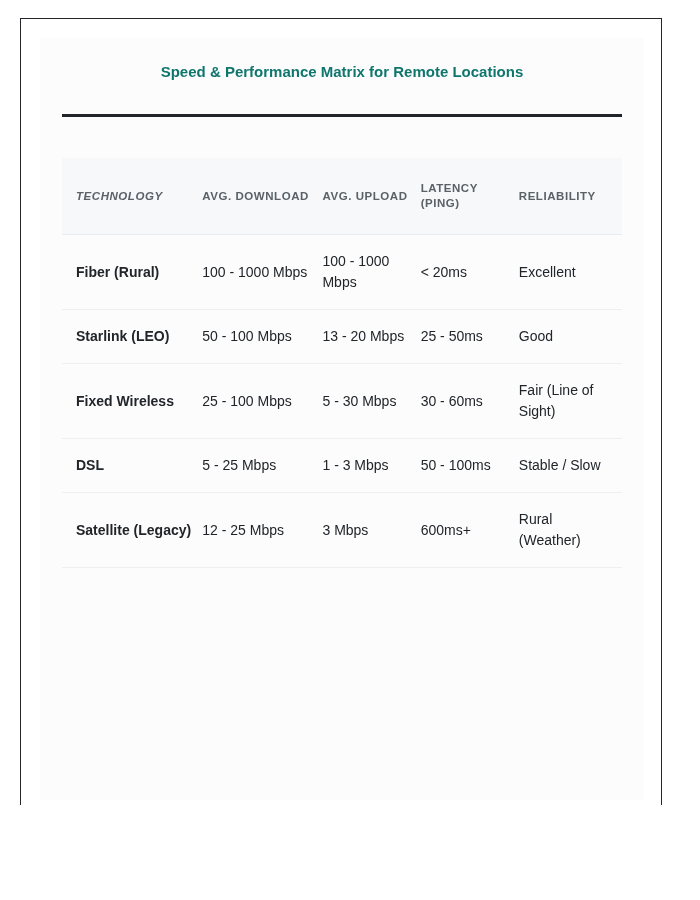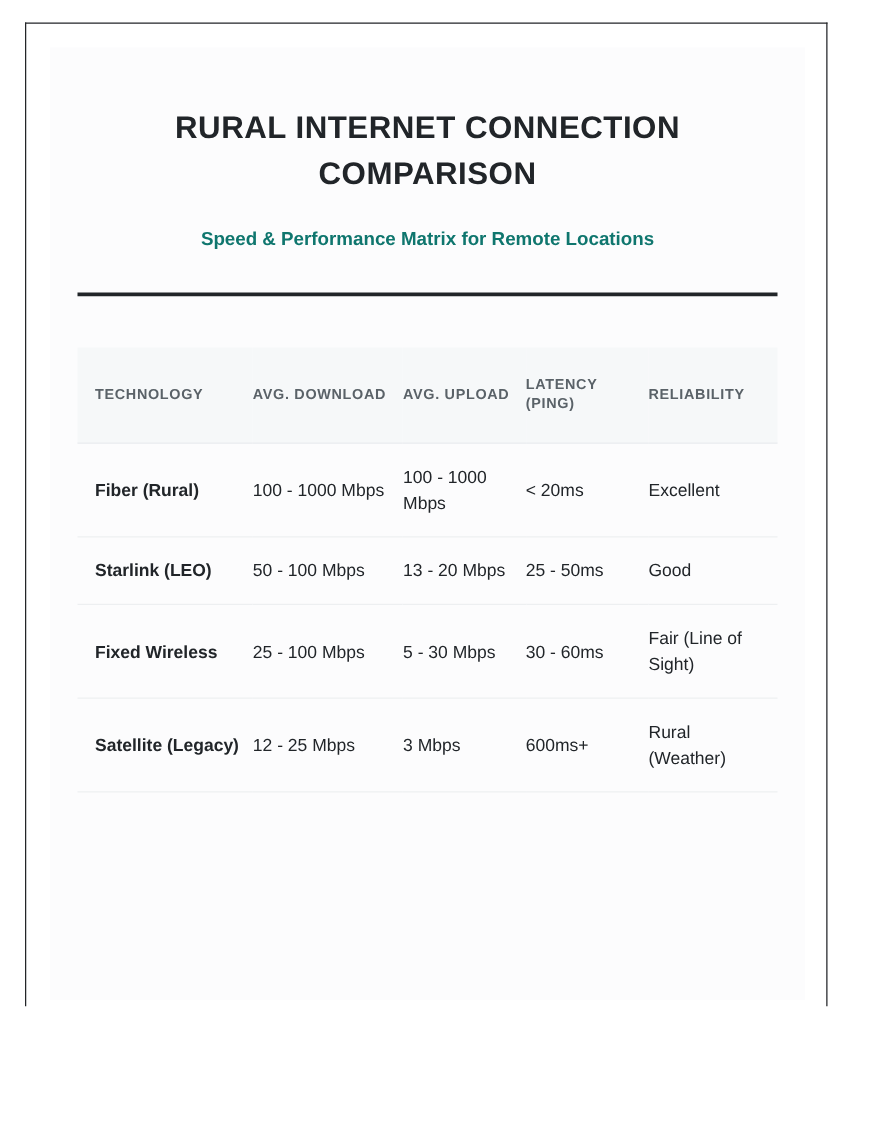--- a/index.html
+++ b/index.html
@@ -89,21 +89,21 @@
     color: #5a6268;
     font-size: 11.5px;
     line-height: 15px;
     font-weight: 700;
     letter-spacing: 0.55px;
     text-align: left;
     vertical-align: middle;
     padding: 23px 10px 23px 0;
     border-bottom: 1px solid #e9ecef;
   }
-  table.matrix thead th:first-child { padding-left: 14px; }
+  table.matrix thead th:first-child { padding-left: 14px; font-style: italic; }
 
   table.matrix tbody td {
     font-size: 14px;
     line-height: 21px;
     color: #212529;
     text-align: left;
     vertical-align: middle;
     padding: 16px 10px 16px 0;
     border-bottom: 1px solid #edeff1;
     word-wrap: break-word;
@@ -123,21 +123,20 @@
   col.c-rel    { width: 103px; }
 </style>
 </head>
 <body>
 
 <div class="frame"></div>
 
 <div class="card">
   <div class="card-inner">
 
-    <h1 class="doc-title">RURAL INTERNET CONNECTION COMPARISON</h1>
 
     <p class="doc-subtitle">Speed &amp; Performance Matrix for Remote Locations</p>
 
     <div class="title-rule"></div>
 
     <table class="matrix">
       <colgroup>
         <col class="c-tech">
           <col class="c-down">
           <col class="c-up">
@@ -169,20 +168,27 @@
           <td>Good</td>
         </tr>
         <tr>
           <td class="tech-cell">Fixed Wireless</td>
           <td>25 - 100 Mbps</td>
           <td>5 - 30 Mbps</td>
           <td>30 - 60ms</td>
           <td>Fair (Line of Sight)</td>
         </tr>
         <tr>
+          <td class="tech-cell">DSL</td>
+          <td>5 - 25 Mbps</td>
+          <td>1 - 3 Mbps</td>
+          <td>50 - 100ms</td>
+          <td>Stable / Slow</td>
+        </tr>
+        <tr>
           <td class="tech-cell">Satellite (Legacy)</td>
           <td>12 - 25 Mbps</td>
           <td>3 Mbps</td>
           <td>600ms+</td>
           <td>Rural (Weather)</td>
         </tr>
       </tbody>
     </table>
 
   </div>

